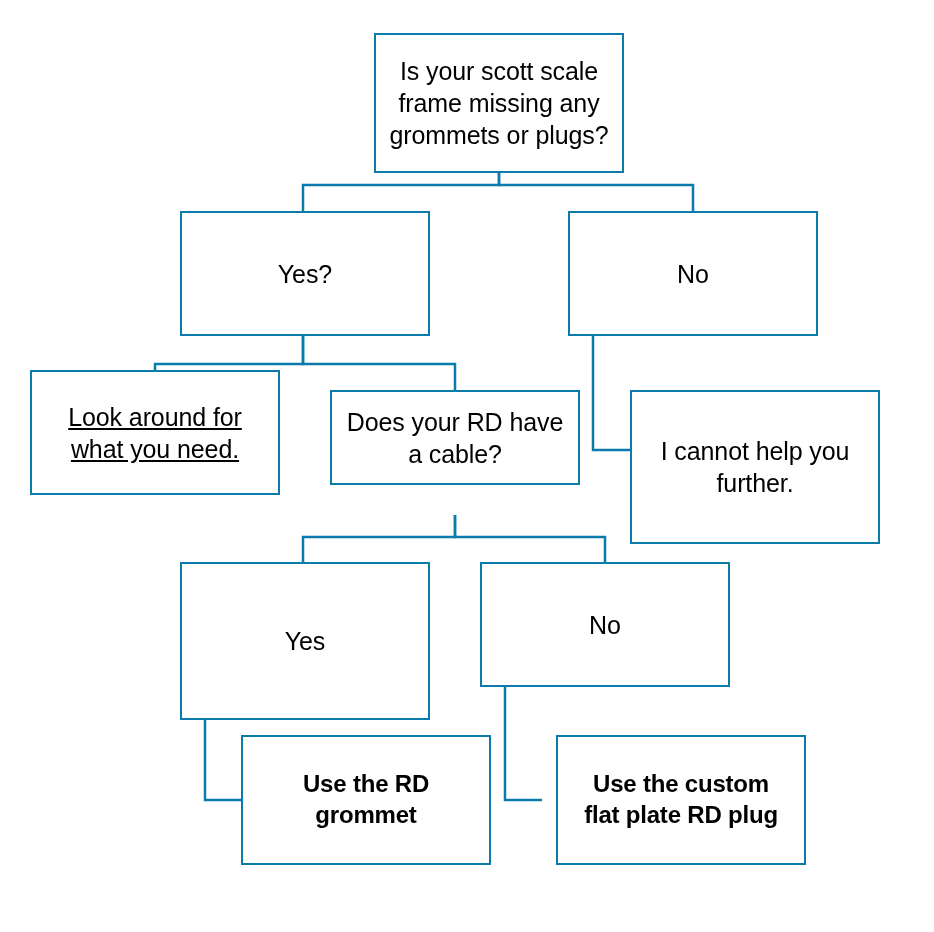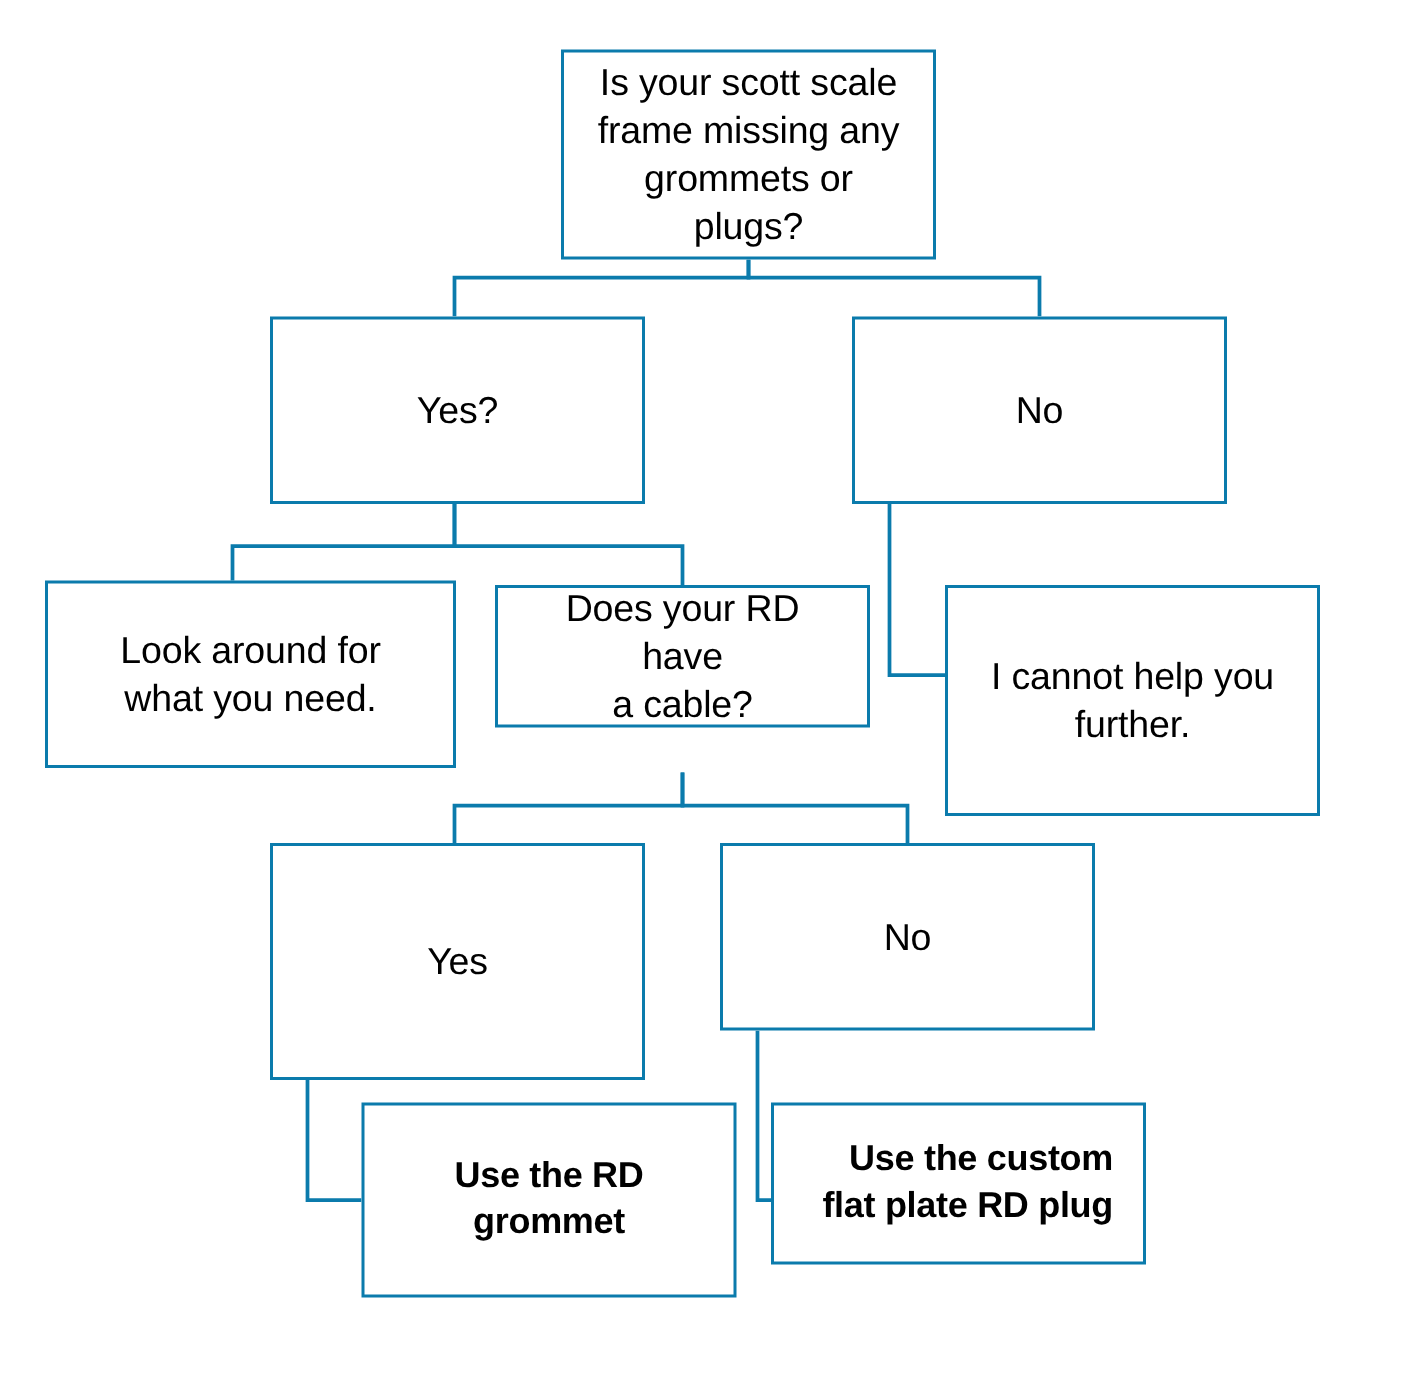--- a/index.html
+++ b/index.html
@@ -32,21 +32,21 @@
   .node {
     position: absolute;
     z-index: 2;
     box-sizing: border-box;
     background: #ffffff;
     border: 2.5px solid #0B7BAC;
     display: flex;
     align-items: center;
     justify-content: center;
     text-align: center;
-    padding: 4px 20px;
+    padding: 4px 8px;
   }
   .node-label {
     display: block;
     width: 100%;
     font-size: 25px;
     line-height: 1.28;
     color: #000000;
     white-space: pre-line;
     letter-spacing: -0.1px;
   }
@@ -76,21 +76,21 @@
         <span class="node-label">Is your scott scale
 frame missing any
 grommets or plugs?</span>
       </div>
       <div class="node" style="left: 180px; top: 211px; width: 250px; height: 125px; border-color: rgb(11, 123, 172); justify-content: center;">
         <span class="node-label">Yes?</span>
       </div>
       <div class="node" style="left: 568px; top: 211px; width: 250px; height: 125px; border-color: rgb(11, 123, 172);">
         <span class="node-label">No</span>
       </div>
-      <div class="node" style="left: 30px; top: 387px; width: 274px; height: 125px; border-color: rgb(11, 123, 172);">
+      <div class="node" style="left: 30px; top: 370px; width: 250px; height: 125px; border-color: rgb(11, 123, 172); text-decoration: underline;">
         <span class="node-label">Look around for
 what you need.</span>
       </div>
       <div class="node" style="left: 330px; top: 390px; width: 250px; height: 95px; border-color: rgb(11, 123, 172);">
         <span class="node-label">Does your RD have
 a cable?</span>
       </div>
       <div class="node" style="left: 630px; top: 390px; width: 250px; height: 154px; border-color: rgb(11, 123, 172);">
         <span class="node-label">I cannot help you
 further.</span>
@@ -98,18 +98,18 @@
       <div class="node" style="left: 180px; top: 562px; width: 250px; height: 158px; border-color: rgb(11, 123, 172);">
         <span class="node-label">Yes</span>
       </div>
       <div class="node" style="left: 480px; top: 562px; width: 250px; height: 125px; border-color: rgb(11, 123, 172);">
         <span class="node-label">No</span>
       </div>
       <div class="node bold" style="left: 241px; top: 735px; width: 250px; height: 130px; border-color: rgb(11, 123, 172);">
         <span class="node-label">Use the RD
 grommet</span>
       </div>
-      <div class="node bold" style="left: 514px; top: 735px; width: 250px; height: 108px; border-color: rgb(11, 123, 172); text-align: right;">
+      <div class="node bold" style="left: 556px; top: 735px; width: 250px; height: 130px; border-color: rgb(11, 123, 172);">
         <span class="node-label">Use the custom
 flat plate RD plug</span>
       </div>
     </div>
 </div>
 
 </body></html>

